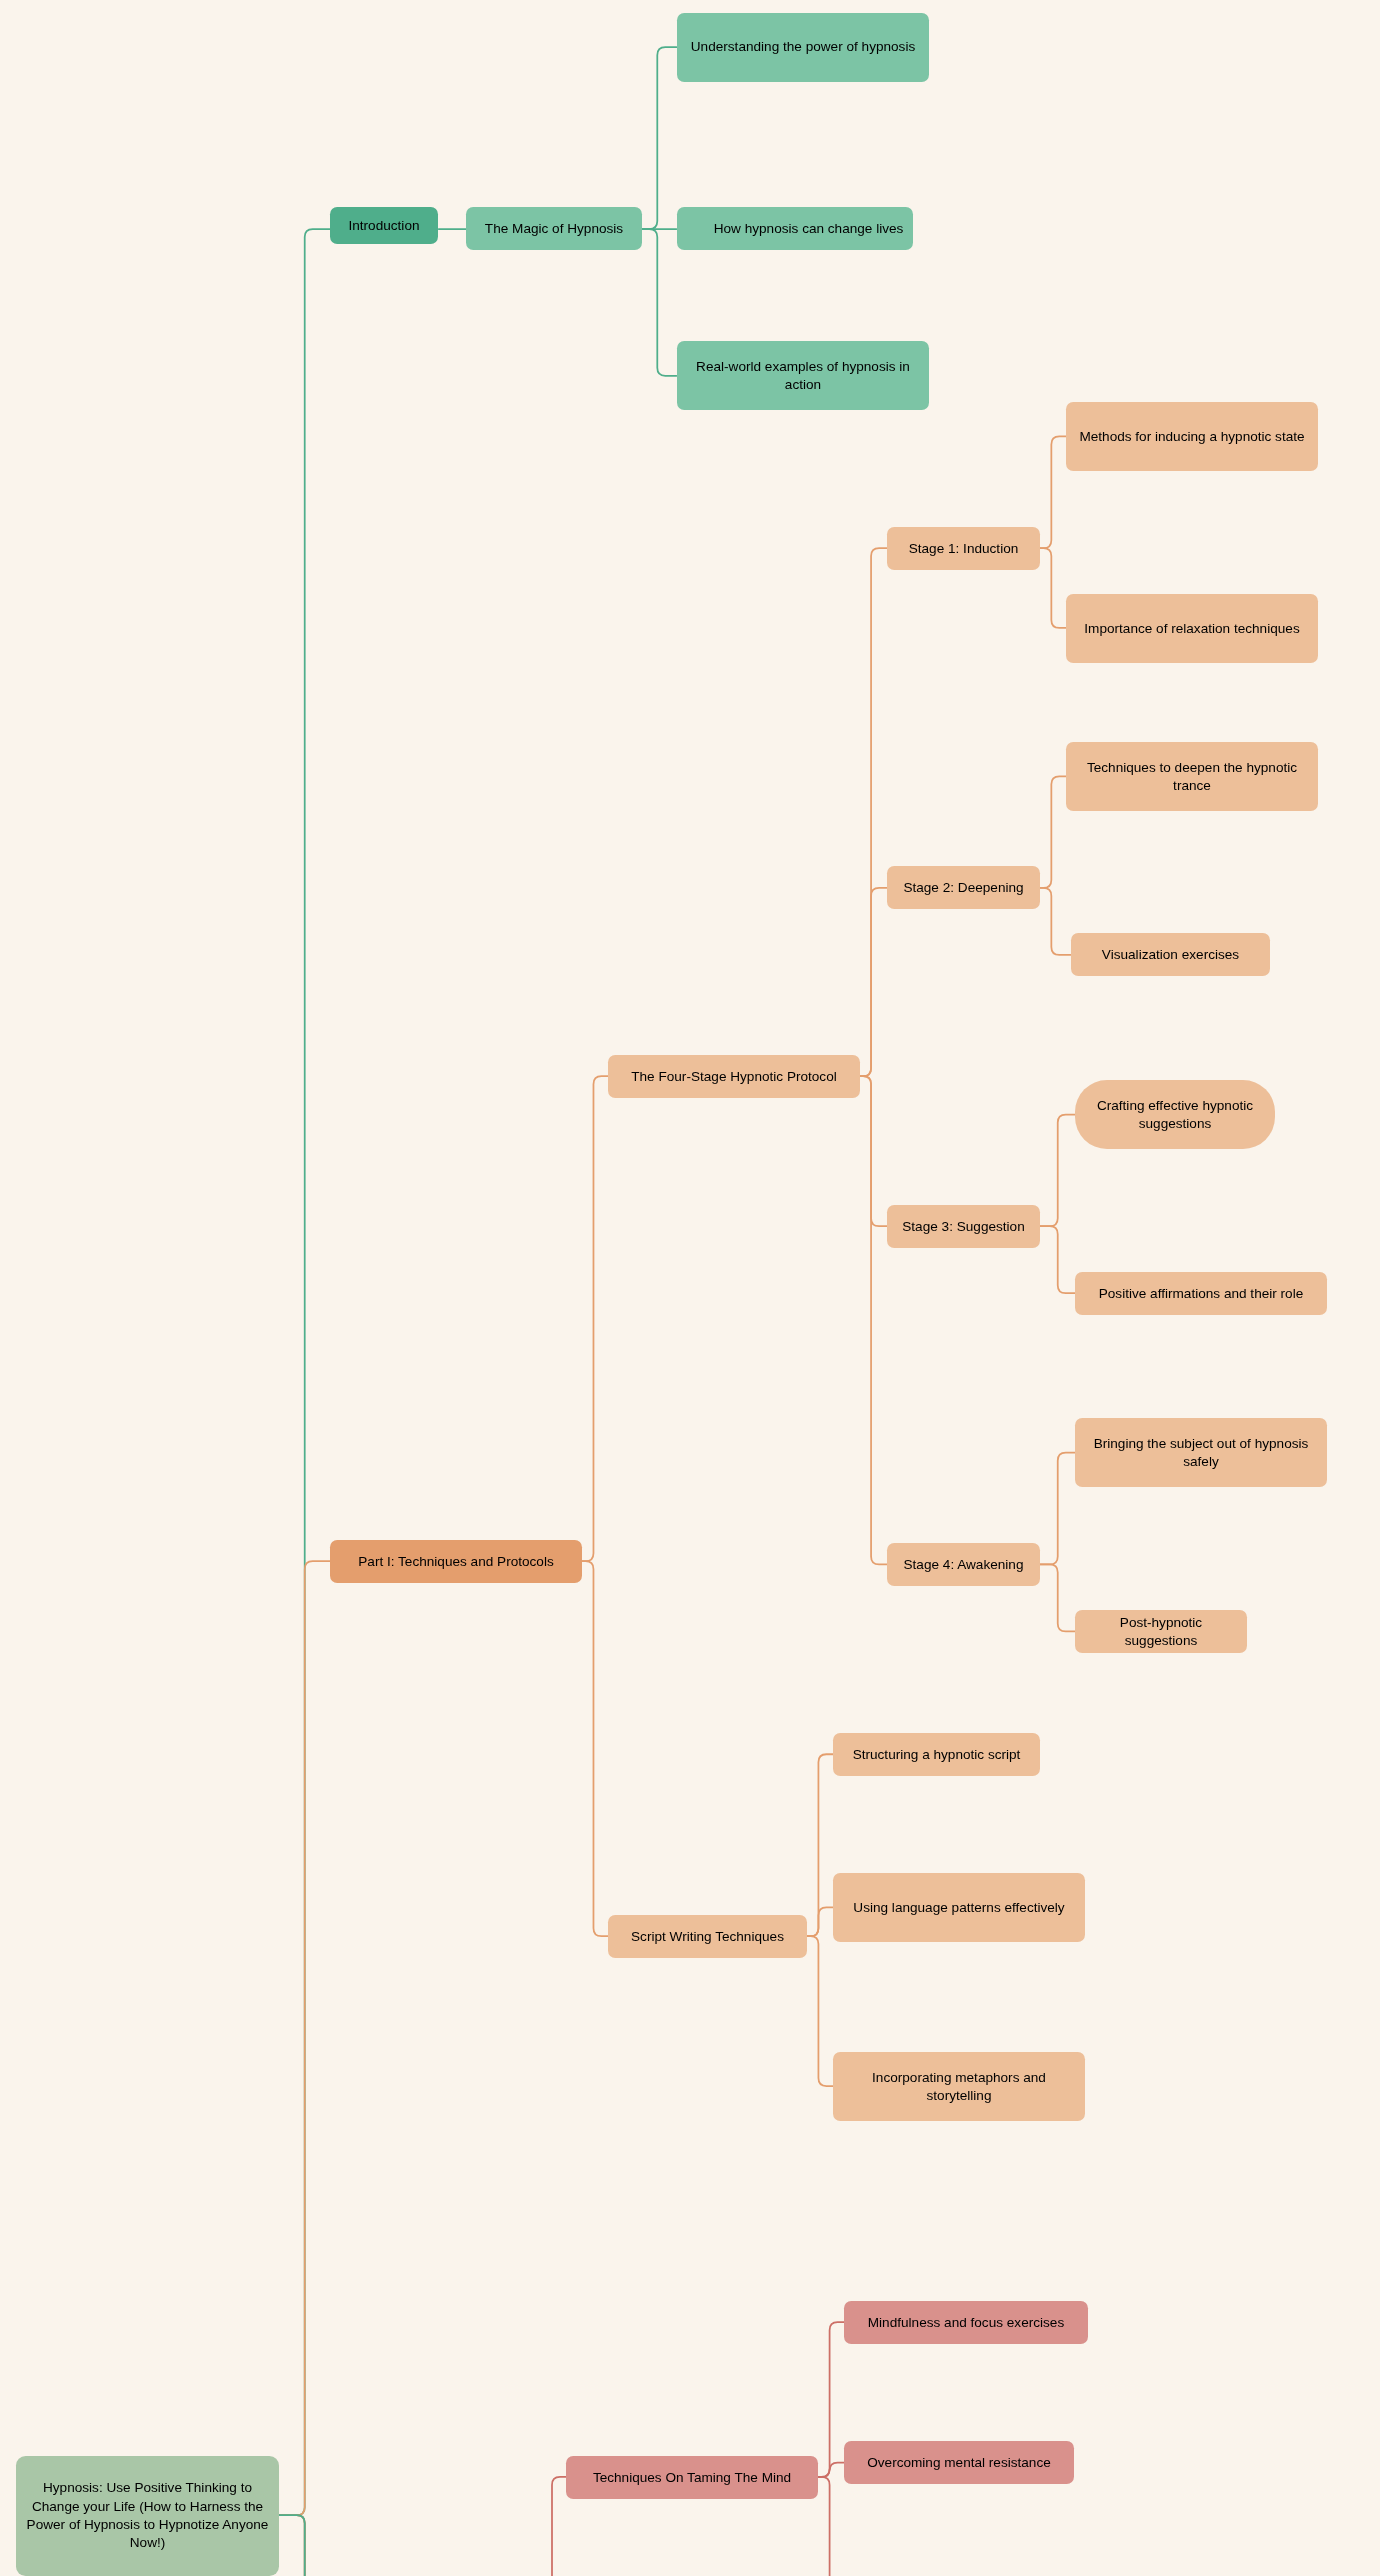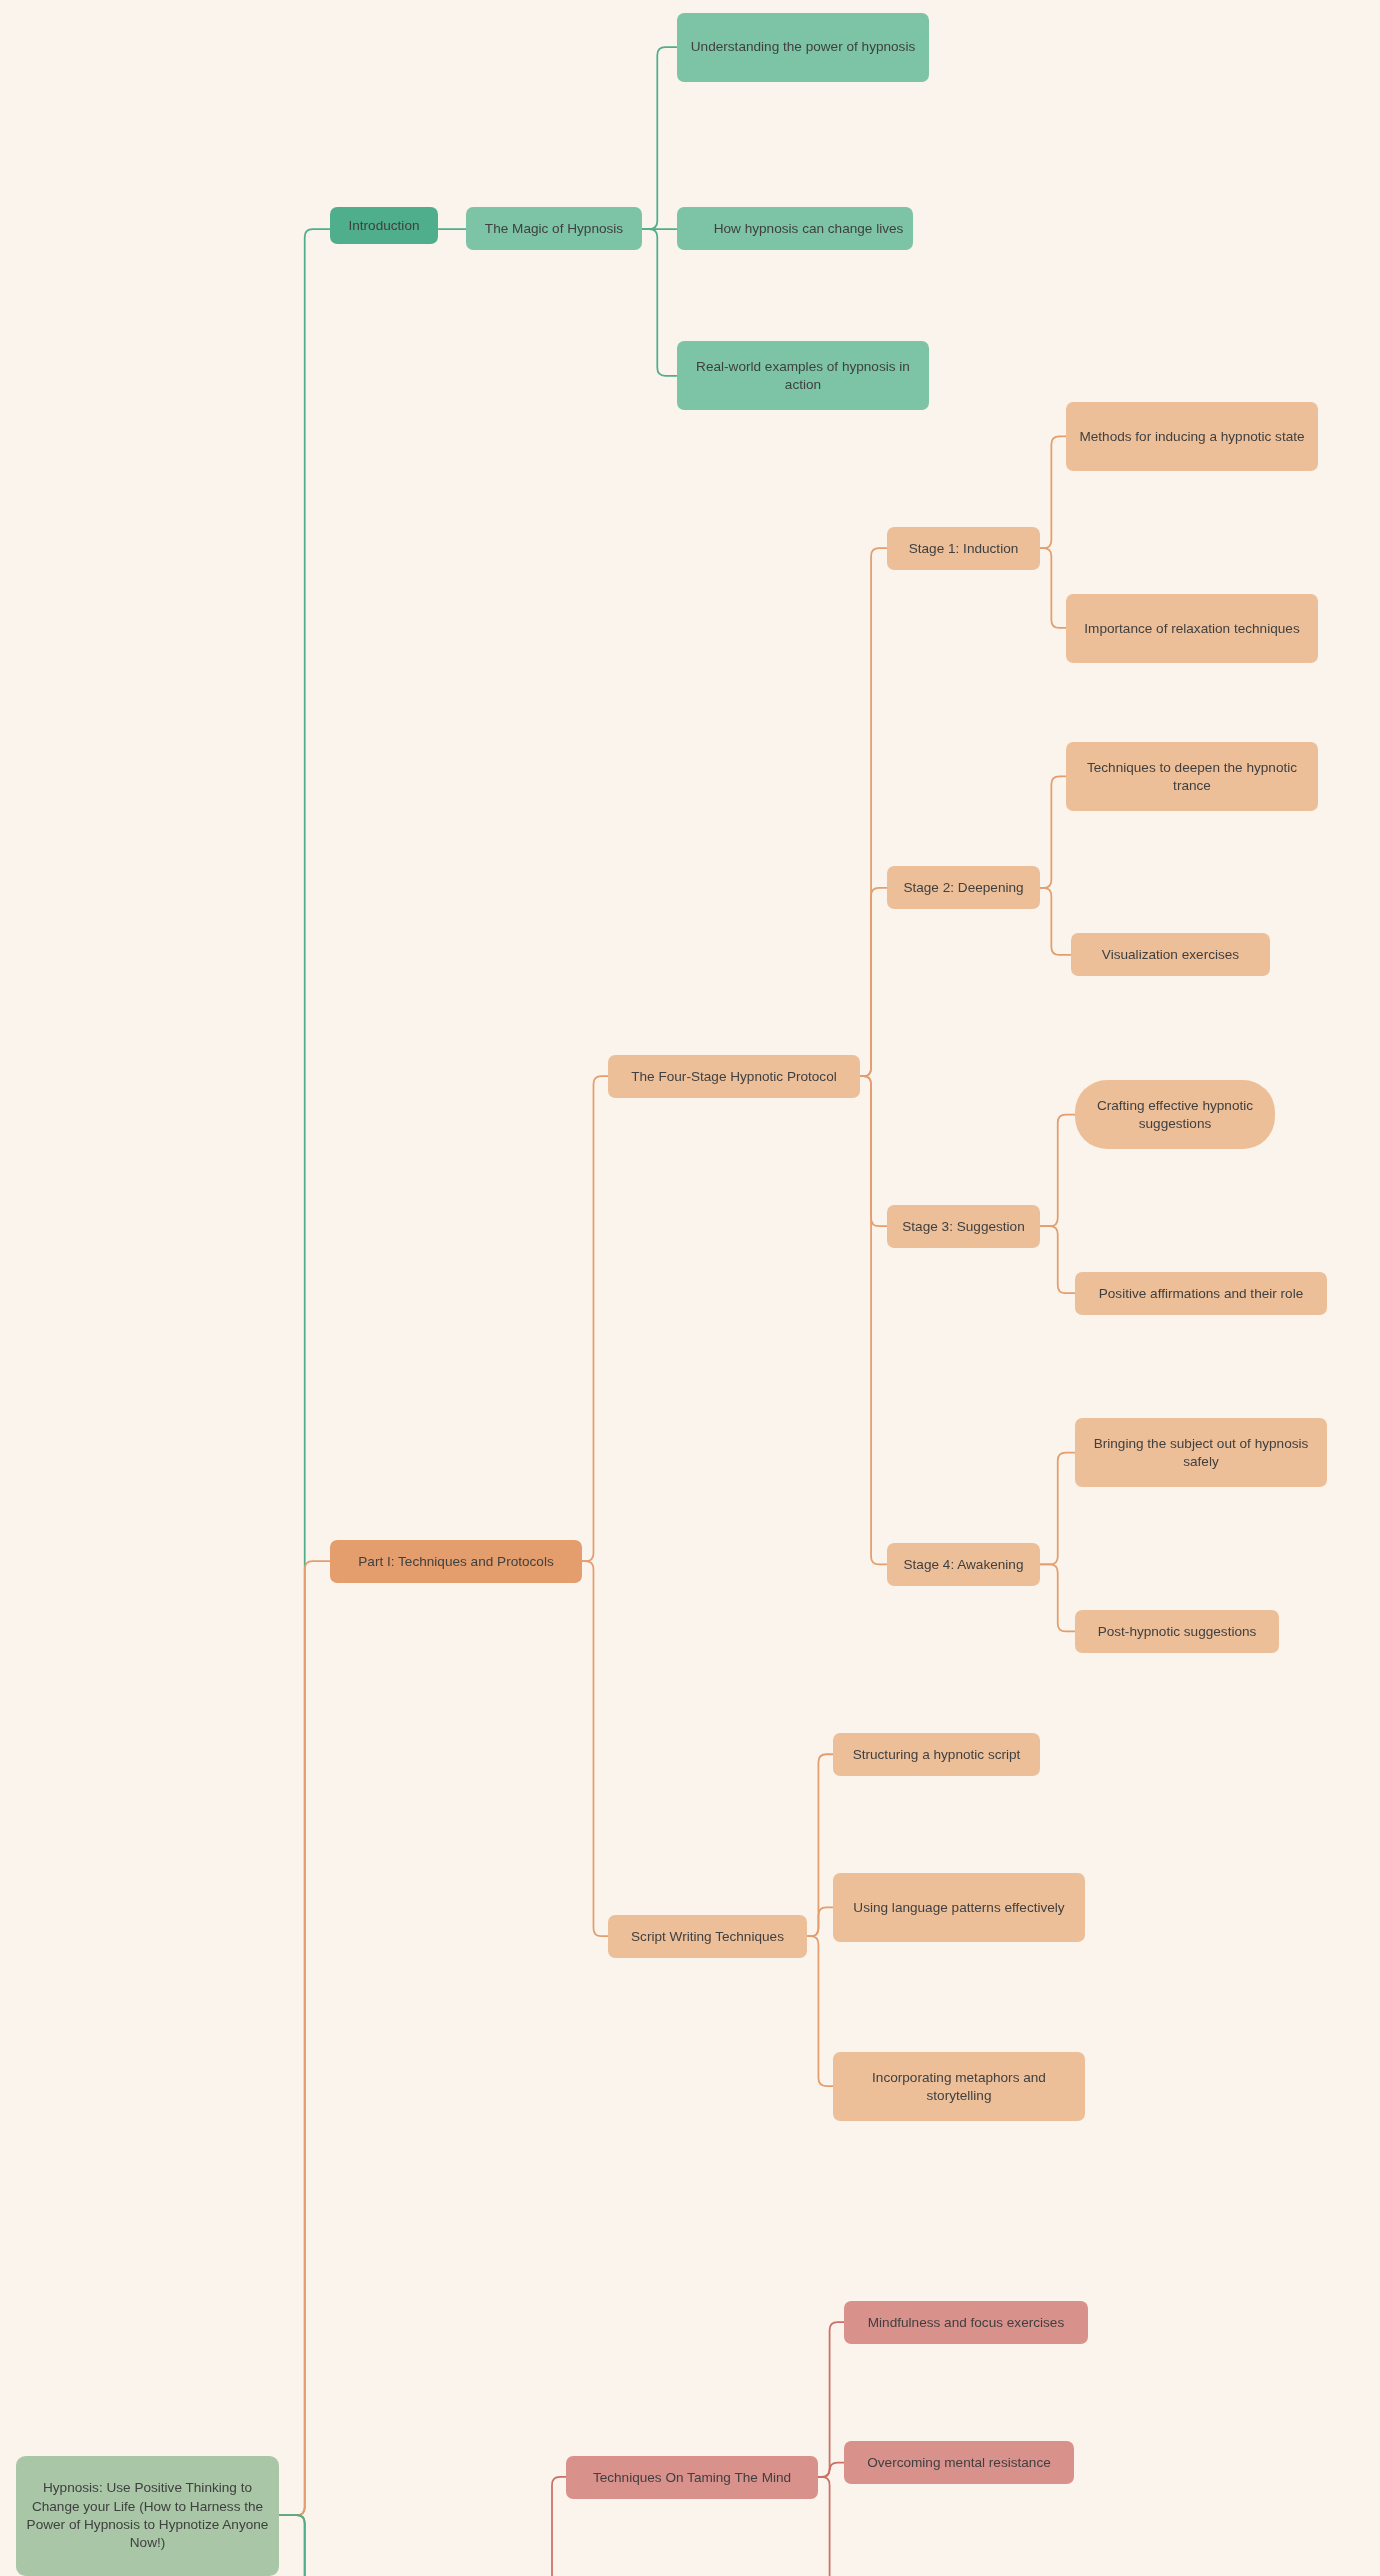--- a/index.html
+++ b/index.html
@@ -11,21 +11,21 @@
     position:relative;
   }
   #canvas{position:absolute;inset:0;width:1380px;height:2576px;}
   svg.links{position:absolute;left:0;top:0;width:1380px;height:2576px;pointer-events:none;}
   .node{
     position:absolute;
     box-sizing:border-box;
     display:flex;align-items:center;justify-content:center;
     text-align:center;
     border-radius:7.2px;
-    color:#404040;
+    color:#000000;
     line-height:1.30;
     padding:5.6px 9.6px;
     font-size:13.6px;
   }
   .node.root{
     background:#a9c6a7;
     border-radius:9.6px;
     font-size:13.6px;
     line-height:1.35;
   }
@@ -150,21 +150,21 @@
       </div>
       <div class="node lvl3 part1" style="left: 1075px; top: 1272px; width: 252px; height: 43px;">
         <span>Positive affirmations and their role</span>
       </div>
       <div class="node lvl2 part1" style="left: 887px; top: 1543px; width: 153px; height: 43px;">
         <span>Stage 4: Awakening</span>
       </div>
       <div class="node lvl3 part1" style="left: 1075px; top: 1418px; width: 252px; height: 69px;">
         <span>Bringing the subject out of hypnosis safely</span>
       </div>
-      <div class="node lvl3 part1" style="left: 1075px; top: 1610px; width: 204px; height: 43px;">
+      <div class="node lvl3 part1" style="left: 1075px; top: 1610px; width: 172px; height: 43px;">
         <span>Post-hypnotic suggestions</span>
       </div>
       <div class="node lvl2 part1" style="left: 608px; top: 1915px; width: 199px; height: 43px;">
         <span>Script Writing Techniques</span>
       </div>
       <div class="node lvl3 part1" style="left: 833px; top: 1733px; width: 207px; height: 43px;">
         <span>Structuring a hypnotic script</span>
       </div>
       <div class="node lvl3 part1" style="left: 833px; top: 1873px; width: 252px; height: 69px;">
         <span>Using language patterns effectively</span>

